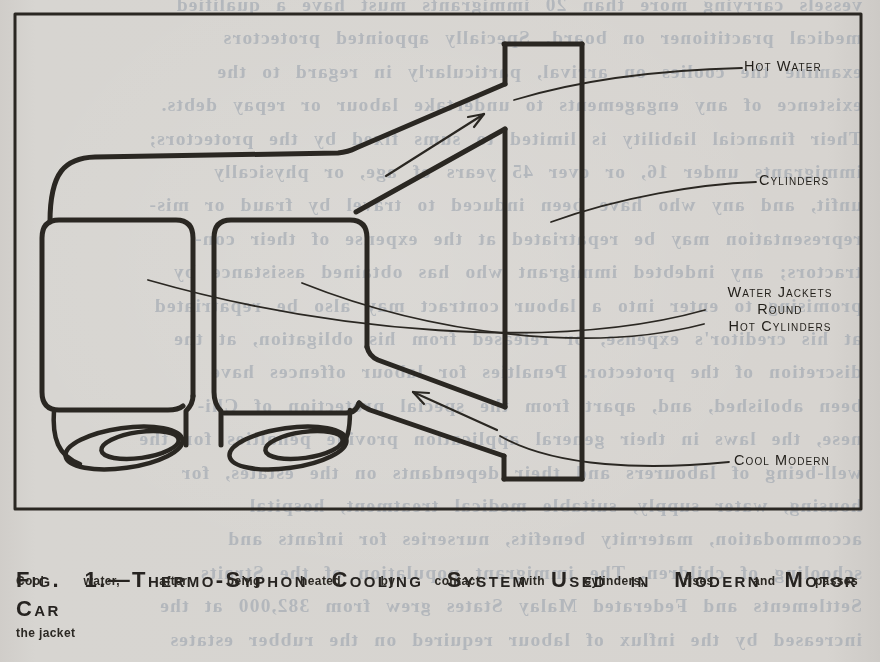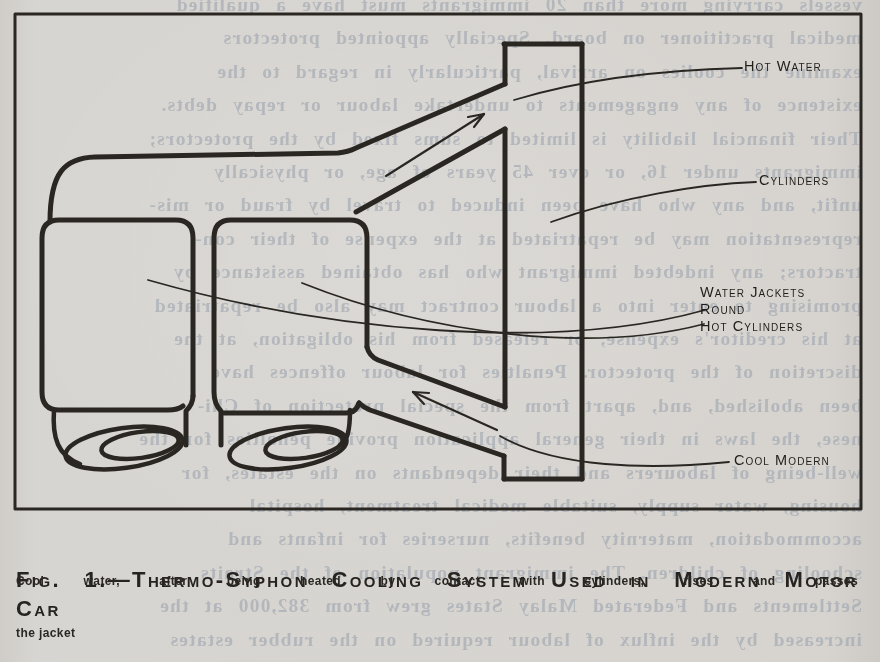--- a/index.html
+++ b/index.html
@@ -34,21 +34,21 @@
   .fig-label{
     position:absolute;
     color:#211e19;
     font-weight:normal;
     font-variant:small-caps;
     font-size:14.5px;
     letter-spacing:1.1px;
     line-height:17px;
     white-space:nowrap;
   }
-  .fig-label.center{}
+  .fig-label.center{text-align:center;}
   .caption-title{
     position:absolute;left:16px;width:842px;
     color:#262320;font-weight:bold;font-variant:small-caps;
     font-size:22px;letter-spacing:2.4px;word-spacing:7px;
     text-align:justify;text-align-last:justify;
     white-space:nowrap;
     margin-top:48px;
   }
   .caption-title.short{text-align:center;text-align-last:left;}
   .caption-desc{

